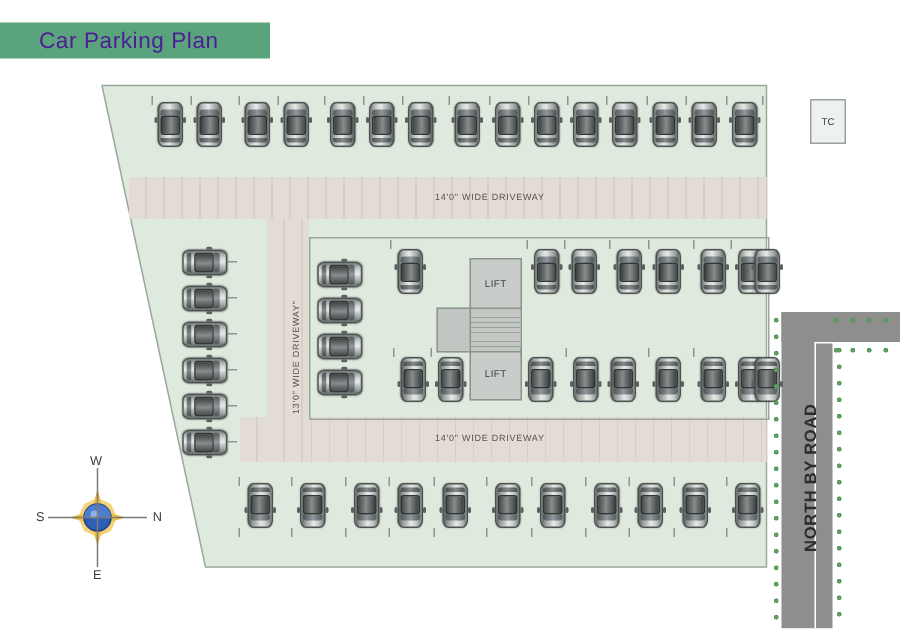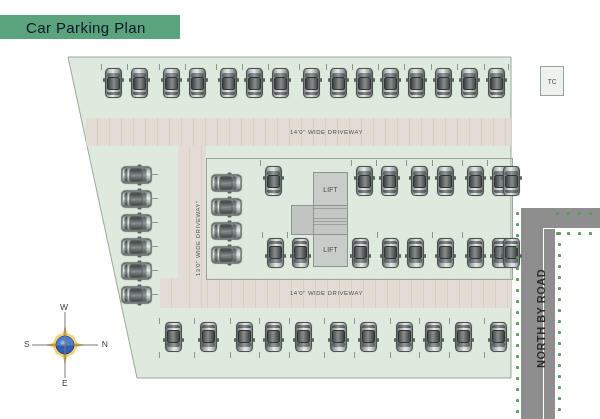--- a/index.html
+++ b/index.html
@@ -3,21 +3,21 @@
 <meta charset="utf-8">
 <style>
   html,body{margin:0;padding:0;background:#ffffff;}
   body{width:600px;height:419px;overflow:hidden;
        font-family:"Liberation Sans", sans-serif;}
   #root{position:relative;width:600px;height:419px;background:#ffffff;}
 
   
   .title-band{position:absolute;left:0;top:15px;width:180px;height:24px;
       background:#5aa37c;display:flex;align-items:center;}
-  .title-band .t{color:#0f172a;font-size:15px;letter-spacing:.4px;
+  .title-band .t{color:#4c1d95;font-size:15px;letter-spacing:.4px;
       padding-left:26px;white-space:nowrap;}
 
   
   .plot{position:absolute;left:0;top:0;width:600px;height:419px;}
 
   
   .dw{position:absolute;background:
       repeating-linear-gradient(90deg,#e2dcd4 0 11px,#d6cfc6 11px 12px),
       repeating-linear-gradient(0deg,rgba(255,255,255,.55) 0 5px,rgba(0,0,0,.035) 5px 6px);
       background-blend-mode:normal;}

